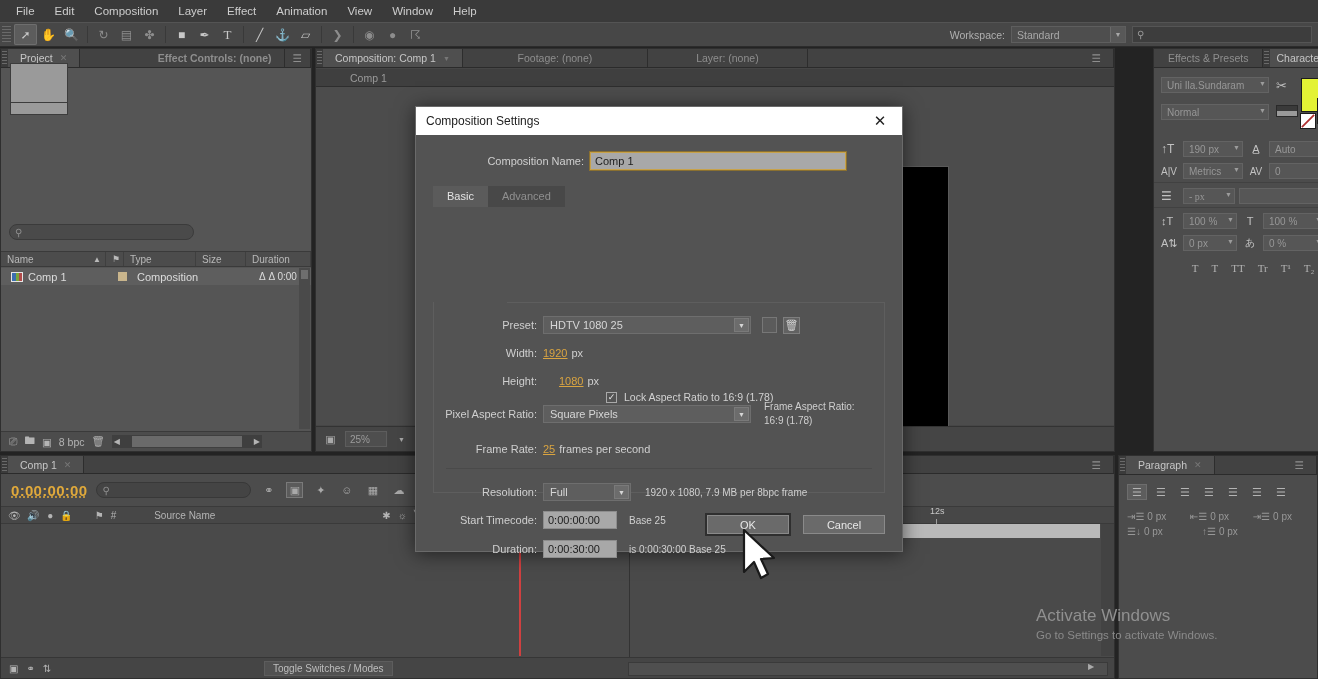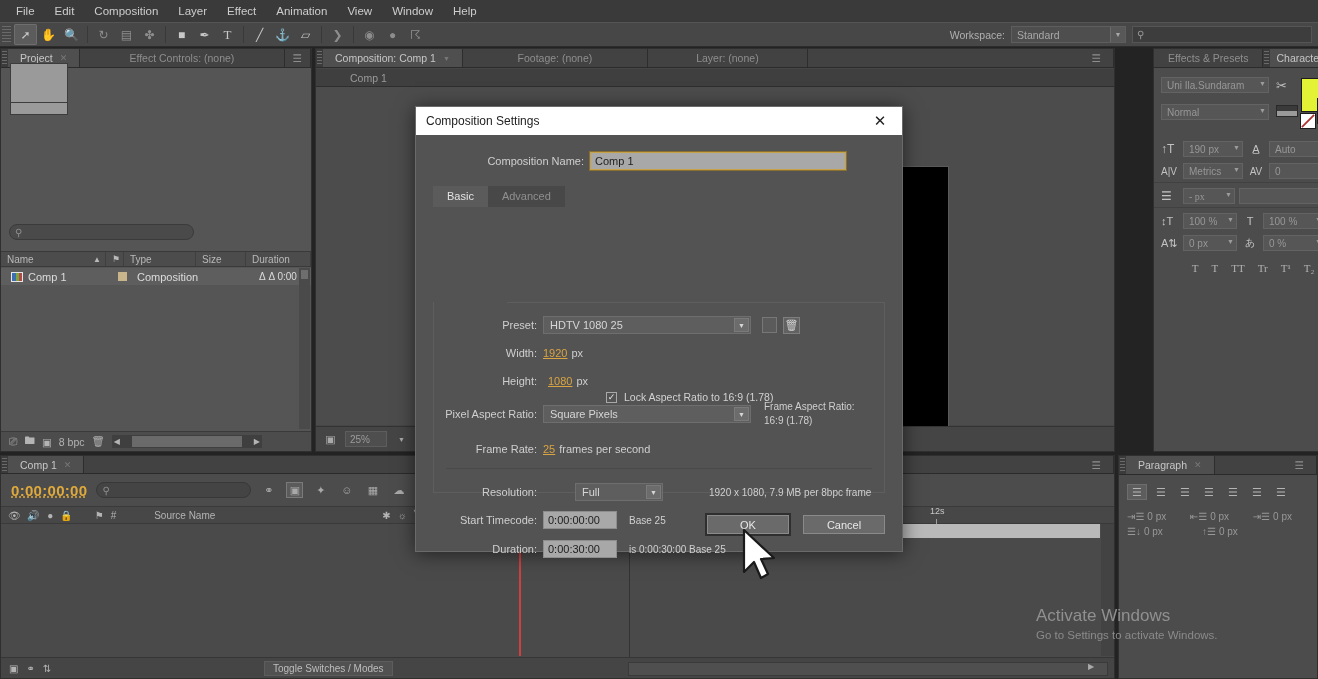--- a/index.html
+++ b/index.html
@@ -226,21 +226,21 @@
   </div>
 </div>
 
 <div id="project">
   <div class="panel-tabbar">
     <div class="pgrip"></div>
     <div class="ptab active">
       <span>Project</span>
       <span class="x">✕</span>
     </div>
-    <div class="ptab" style="flex:1;justify-content:center;">
+    <div class="ptab" style="flex:1;justify-content:flex-end;font-weight:bold;">
       <span>Effect Controls: (none)</span>
     </div>
     <div class="ptab" style="padding:0 8px;">☰</div>
   </div>
 
   <div id="proj-thumb"></div>
 
   <div id="proj-search">
     <span style="font-size:10px;color:#8f8f8f;">⚲</span>
     <span></span>
@@ -611,21 +611,21 @@
       <span style="margin-left:4px;color:#cfcfcf;">px</span>
     </div>
 
     <div class="abs drow" style="left:190px;top:256px;">
       <span style="width:11px;height:11px;border:1px solid #a9a9a9;color:#e8e8e8;font-size:9px;line-height:9px;text-align:center;">✓</span>
       <span style="margin-left:7px;font-size:10.5px;color:#d2d2d2;">Lock Aspect Ratio to 16:9 (1.78)</span>
     </div>
 
     <div class="abs drow" style="left:0;top:240px;width:100%;">
       <span class="dlabel" style="width:121px;">Height:</span>
-      <span class="dnum" style="margin-left:11px;">1080</span>
+      <span class="dnum" style="margin-left:22px;">1080</span>
       <span style="margin-left:4px;color:#cfcfcf;">px</span>
     </div>
 
     <div class="abs drow" style="left:0;top:270px;width:100%;">
       <span class="dlabel" style="width:121px;">Pixel Aspect Ratio:</span>
       <div class="dselect" style="margin-left:6px;width:208px;">
         <span>Square Pixels</span>
         <span class="dd">▼</span>
       </div>
     </div>
@@ -635,21 +635,21 @@
     </div>
 
     <div class="abs drow" style="left:0;top:308px;width:100%;">
       <span class="dlabel" style="width:121px;">Frame Rate:</span>
       <span class="dnum" style="margin-left:6px;">25</span>
       <span style="margin-left:4px;color:#cfcfcf;">frames per second</span>
     </div>
 
     <div class="abs hr" style="left:30px;right:30px;top:333px;"></div>
 
-    <div class="abs drow" style="left:0;top:348px;width:100%;gap:32px;">
+    <div class="abs drow" style="left:0;top:348px;width:100%;">
       <span class="dlabel" style="width:121px;">Resolution:</span>
       <div class="dselect" style="margin-left:6px;width:88px;">
         <span>Full</span>
         <span class="dd">▼</span>
       </div>
       <span style="margin-left:14px;font-size:10px;color:#d0d0d0;">1920 x 1080, 7.9 MB per 8bpc frame</span>
     </div>
 
     <div class="abs drow" style="left:0;top:376px;width:100%;">
       <span class="dlabel" style="width:121px;">Start Timecode:</span>

